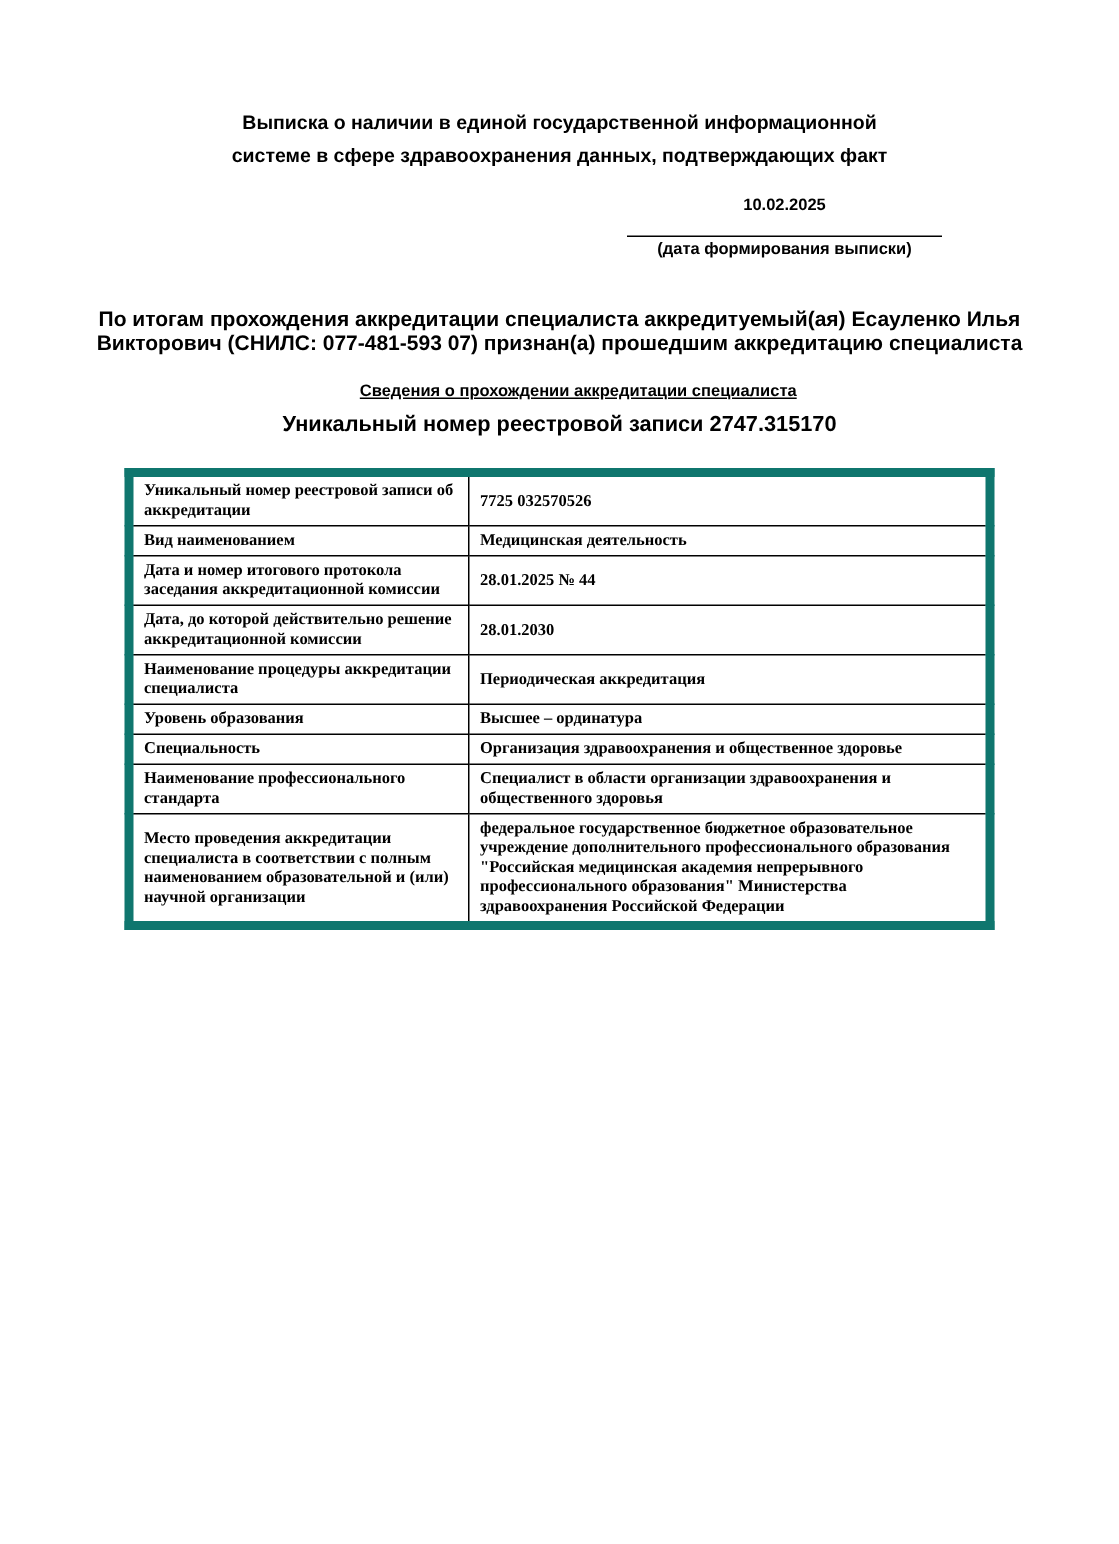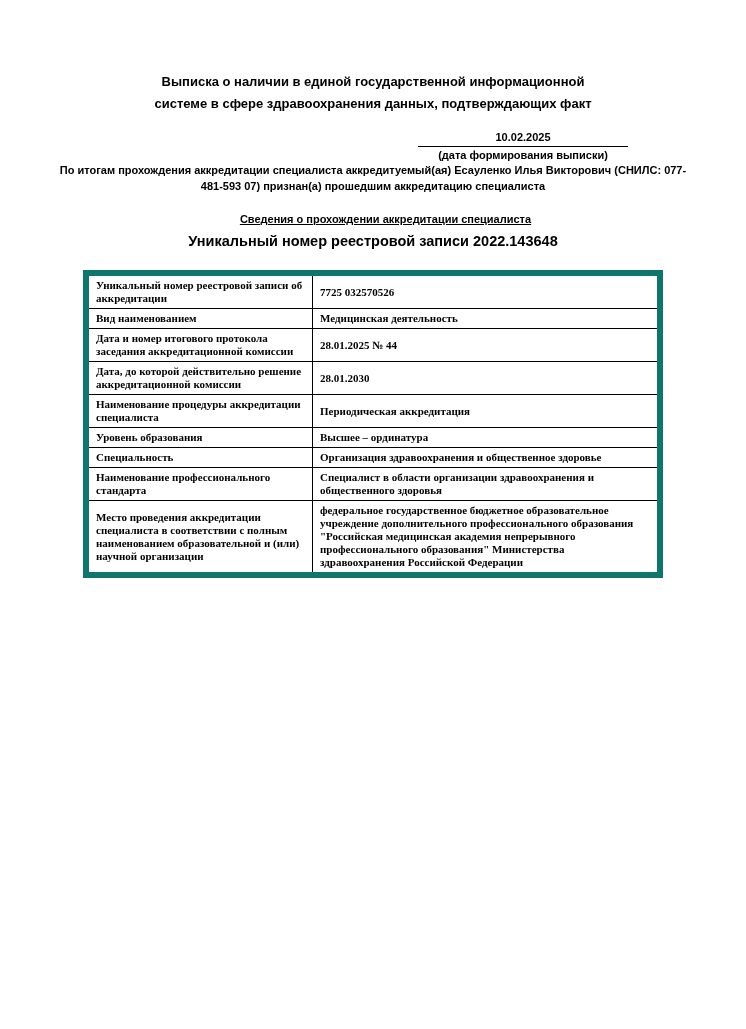--- a/index.html
+++ b/index.html
@@ -29,32 +29,32 @@
   }
   .date-block {
     width: 210px;
     margin: 16px 118px 0 auto;
     text-align: center;
     font-size: 11px;
   }
   .date-value {
     display: block;
     border-bottom: 1.5px solid #000000;
-    padding-bottom: 3px;
+    padding-bottom: 14px;
     line-height: 12px;
   }
   .date-caption {
     padding-top: 2px;
     line-height: 13px;
   }
   .intro {
     width: 640px;
-    margin: 1px auto 0;
+    margin: 32px auto 0;
     text-align: center;
-    font-size: 11px;
+    font-size: 14px;
     line-height: 15.5px;
   }
   .section-heading {
     margin-top: 19px;
     text-align: center;
     font-size: 11px;
     text-decoration: underline;
     line-height: 13px;
     padding-left: 25px;
   }
@@ -95,21 +95,21 @@
 
   <div class="date-block">
     <span class="date-value">10.02.2025</span>
     <div class="date-caption">(дата формирования выписки)</div>
   </div>
 
   <p class="intro">По итогам прохождения аккредитации специалиста аккредитуемый(ая) Есауленко Илья Викторович (СНИЛС: 077-481-593 07) признан(а) прошедшим аккредитацию специалиста</p>
 
   <div class="section-heading">Сведения о прохождении аккредитации специалиста</div>
 
-  <div class="registry-heading">Уникальный номер реестровой записи 2022.143648</div>
+  <div class="registry-heading">Уникальный номер реестровой записи 2747.315170</div>
 
   <table class="acc-table">
     <tbody>
         <tr>
           <td class="label-cell">Уникальный номер реестровой записи об аккредитации</td>
           <td class="value-cell">7725 032570526</td>
         </tr>
         <tr>
           <td class="label-cell">Вид наименованием</td>
           <td class="value-cell">Медицинская деятельность</td>

